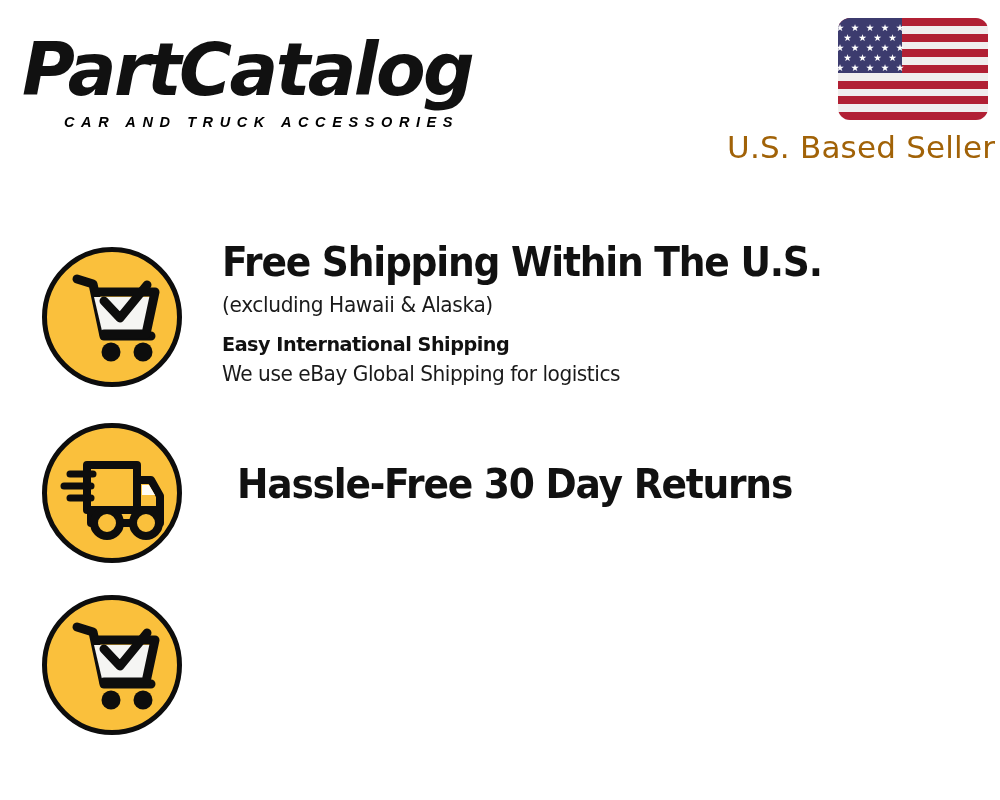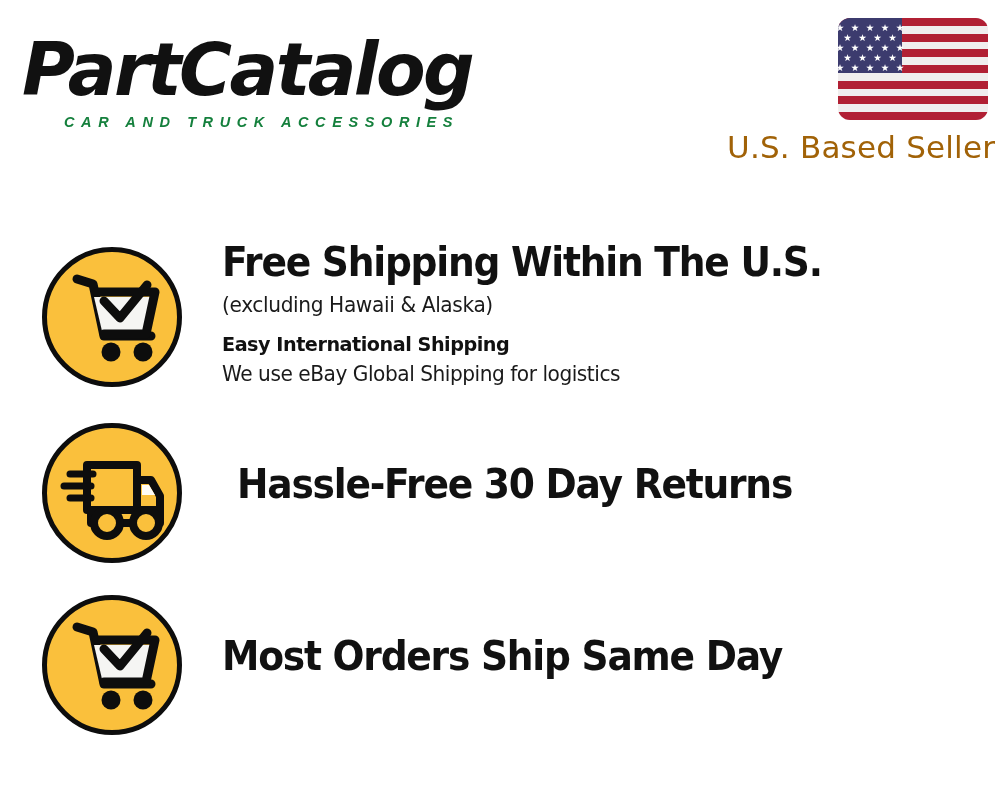--- a/index.html
+++ b/index.html
@@ -50,21 +50,21 @@
   }
   #brand-tagline {
     position: absolute;
     left: 42px;
     top: 84px;
     font-family: "Liberation Sans", sans-serif;
     font-weight: 700;
     font-style: italic;
     font-size: 14.5px;
     letter-spacing: 6.6px;
-    color: #15803d;
+    color: #000000;
     white-space: nowrap;
   }
 
   #flag-badge {
     position: absolute;
     left: 838px;
     top: 10px;
     width: 150px;
     height: 102px;
     border-radius: 12px;
@@ -308,17 +308,13 @@
   <div class="badge-circle">
     <svg width="130" height="130" viewBox="0 0 130 130" aria-hidden="true">
       <path d="M30 27 L46 32 L57 84 L104 84" fill="none" stroke="#0d0d0d" stroke-width="9" stroke-linecap="round" stroke-linejoin="round"></path>
       <path d="M47 45 L104 45 L97 79 L55 79 Z" fill="#f5f5f3" stroke="none"></path>
       <path d="M50 40 L108 40 L99 82 L57 82" fill="none" stroke="#0d0d0d" stroke-width="9" stroke-linecap="round" stroke-linejoin="round"></path>
       <path d="M57 49 L73 66 L100 33" fill="none" stroke="#0d0d0d" stroke-width="9" stroke-linecap="round" stroke-linejoin="round"></path>
       <circle cx="64" cy="100" r="9.5" fill="#0d0d0d"></circle>
       <circle cx="96" cy="100" r="9.5" fill="#0d0d0d"></circle>
     </svg>
   </div>
-  <div class="feature-text">
-    <div class="feature-heading">Most Orders Ship Same Day</div>
-
-  </div>
 </div>
 
 </body></html>

